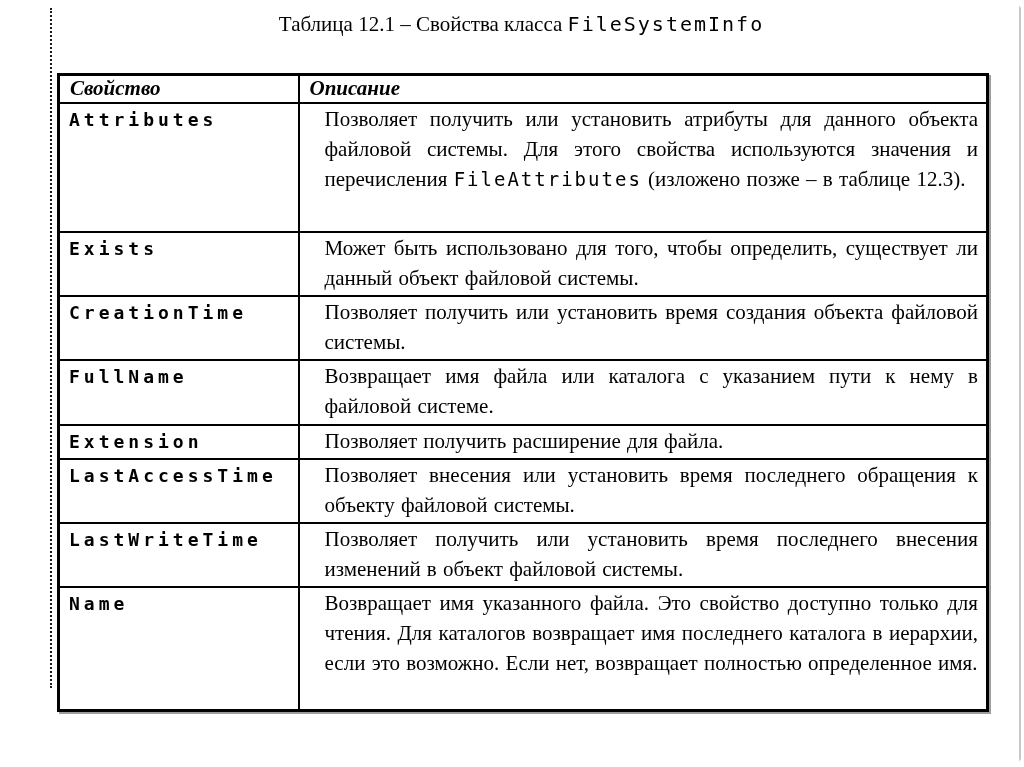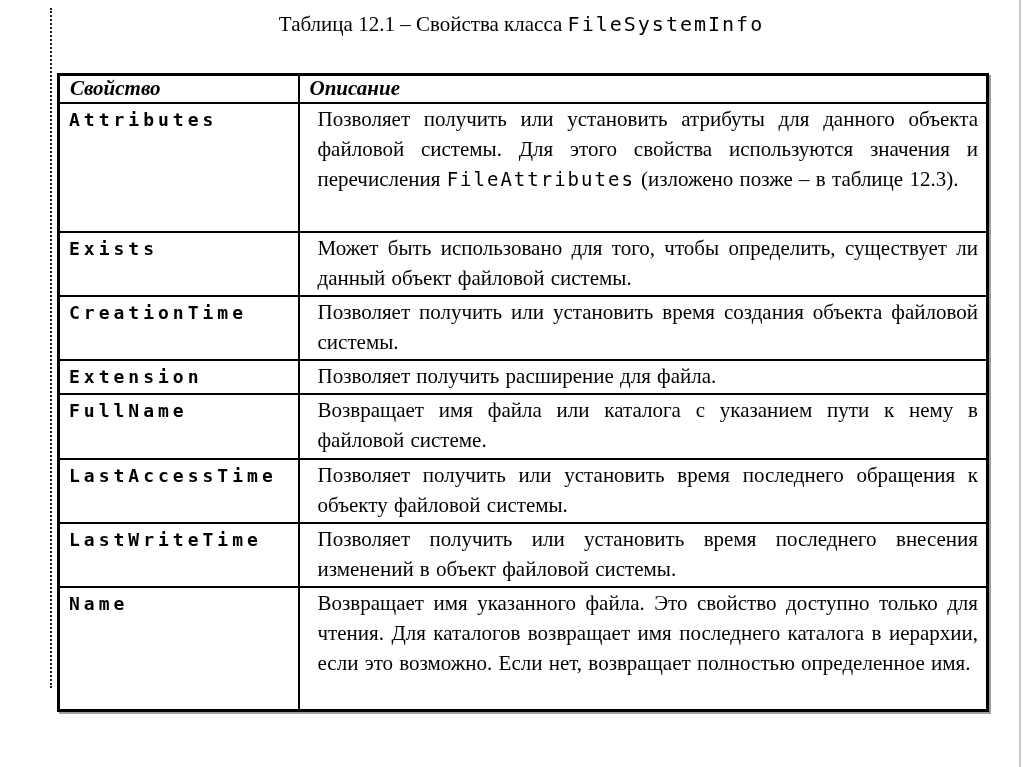--- a/index.html
+++ b/index.html
@@ -7,20 +7,21 @@
     padding: 0;
     background: #ffffff;
     font-family: "Liberation Serif", "DejaVu Serif", serif;
   }
   .canvas {
     position: relative;
     width: 1024px;
     height: 767px;
     background: #ffffff;
     overflow: hidden;
+    border-radius: 18px;
   }
   .dotted-edge {
     position: absolute;
     left: 50px;
     top: 8px;
     height: 680px;
     width: 0;
     border-left: 2px dotted #1a1a1a;
   }
   .right-edge {
@@ -82,21 +83,21 @@
     letter-spacing: 4px;
     padding: 4px 13px 0 9px;
     line-height: 24px;
     white-space: nowrap;
   }
   td.desc-cell {
     font-size: 21px;
     line-height: 30px;
     text-align: justify;
     word-spacing: 1px;
-    padding: 0 8px 2px 18px;
+    padding: 0 8px 2px 25px;
   }
   .mono-inline {
     font-family: "DejaVu Sans Mono", "Liberation Mono", monospace;
     font-size: 19px;
     letter-spacing: 2px;
     word-spacing: 0;
   }
 </style>
 </head>
 <body>
@@ -127,30 +128,30 @@
         </tr>
         <tr>
           <td class="prop-cell" style="height: 57px;">Exists</td>
           <td class="desc-cell">Может быть использовано для того, чтобы определить, существует ли данный объект файловой системы.</td>
         </tr>
         <tr>
           <td class="prop-cell" style="height: 56px;">CreationTime</td>
           <td class="desc-cell">Позволяет получить или установить время создания объекта файловой системы.</td>
         </tr>
         <tr>
+          <td class="prop-cell" style="height: 59px;">FullName</td>
+          <td class="desc-cell">Возвращает имя файла или каталога с указанием пути к нему в файловой системе.</td>
+        </tr>
+        <tr>
           <td class="prop-cell" style="height: 26px;">Extension</td>
           <td class="desc-cell"> Позволяет получить расширение для файла.</td>
         </tr>
         <tr>
-          <td class="prop-cell" style="height: 59px;">FullName</td>
-          <td class="desc-cell">Возвращает имя файла или каталога с указанием пути к нему в файловой системе.</td>
-        </tr>
-        <tr>
           <td class="prop-cell" style="height: 57px;">LastAccessTime</td>
-          <td class="desc-cell">Позволяет получить или установить время последнего обращения к объекту файловой системы.</td>
+          <td class="desc-cell">Позволяет внесения или установить время последнего обращения к объекту файловой системы.</td>
         </tr>
         <tr>
           <td class="prop-cell" style="height: 58px; margin-left: 16px;">LastWriteTime</td>
           <td class="desc-cell">Позволяет получить или установить время последнего внесения изменений в объект файловой системы.</td>
         </tr>
         <tr>
           <td class="prop-cell" style="height: 117px;">Name</td>
           <td class="desc-cell">Возвращает имя указанного файла. Это свойство доступно только для чтения. Для каталогов возвращает имя последнего каталога в иерархии, если это возможно. Если нет, возвращает полностью определенное имя.</td>
         </tr>
       </tbody>

